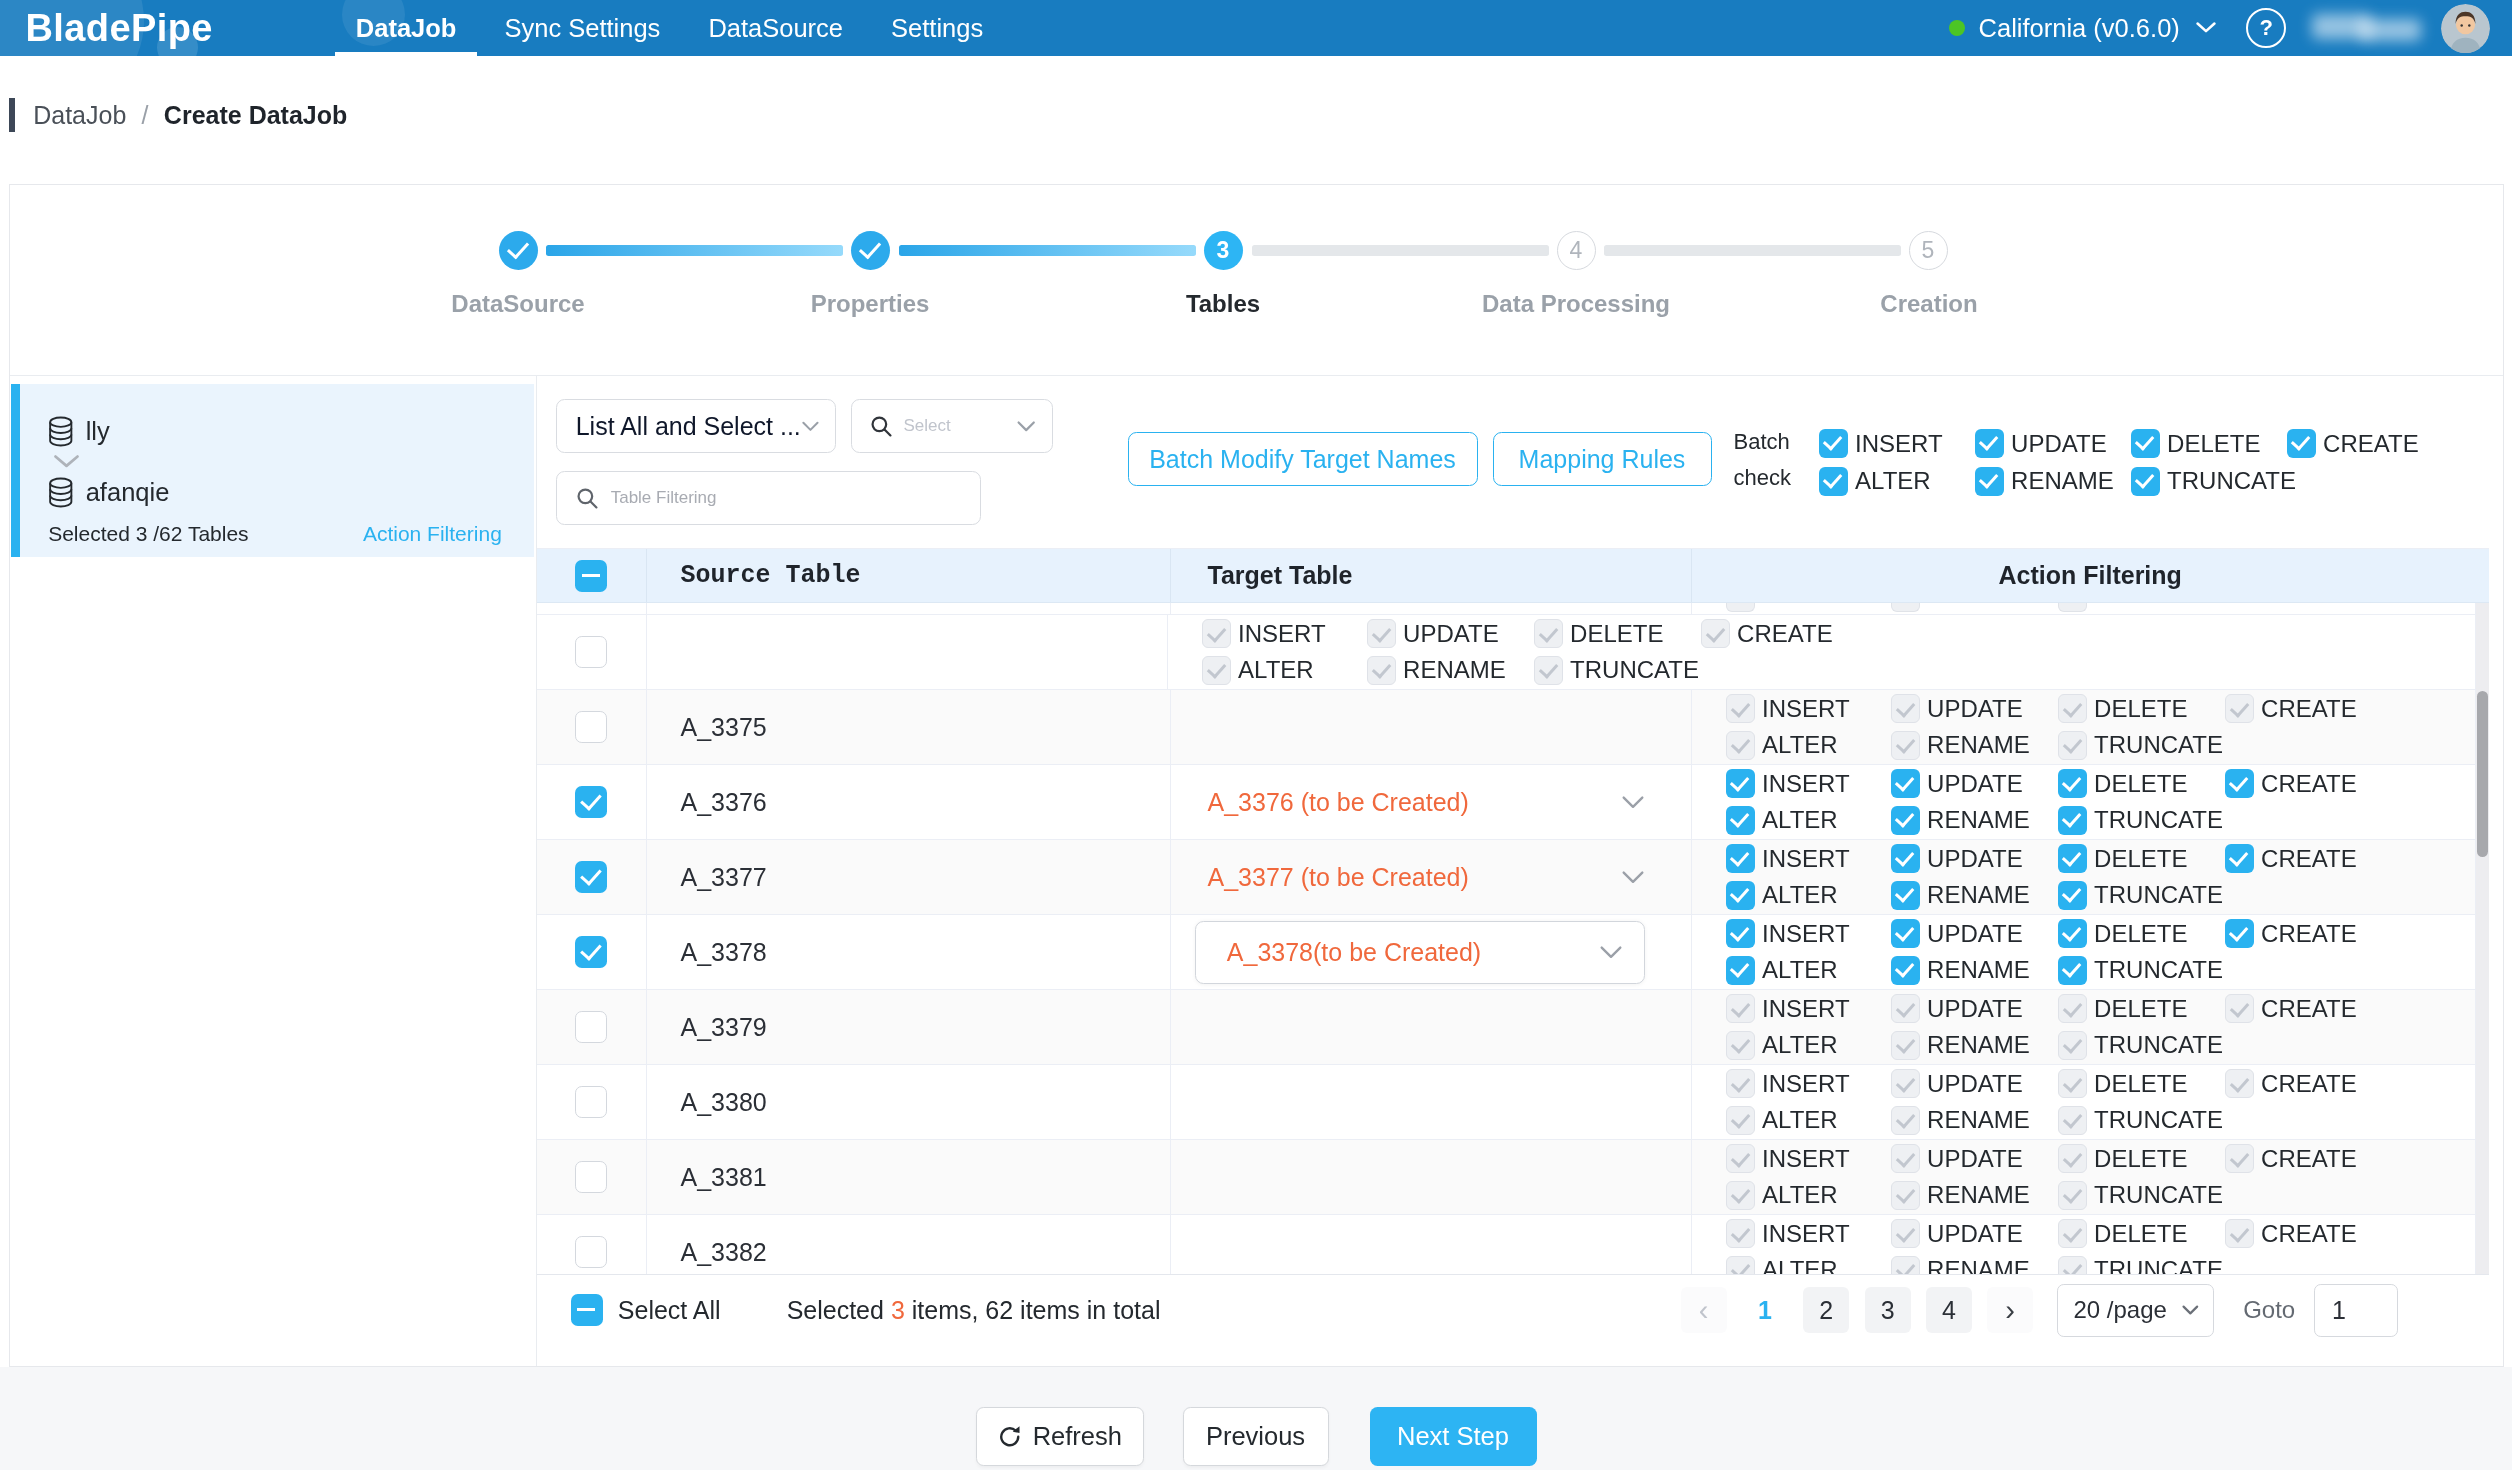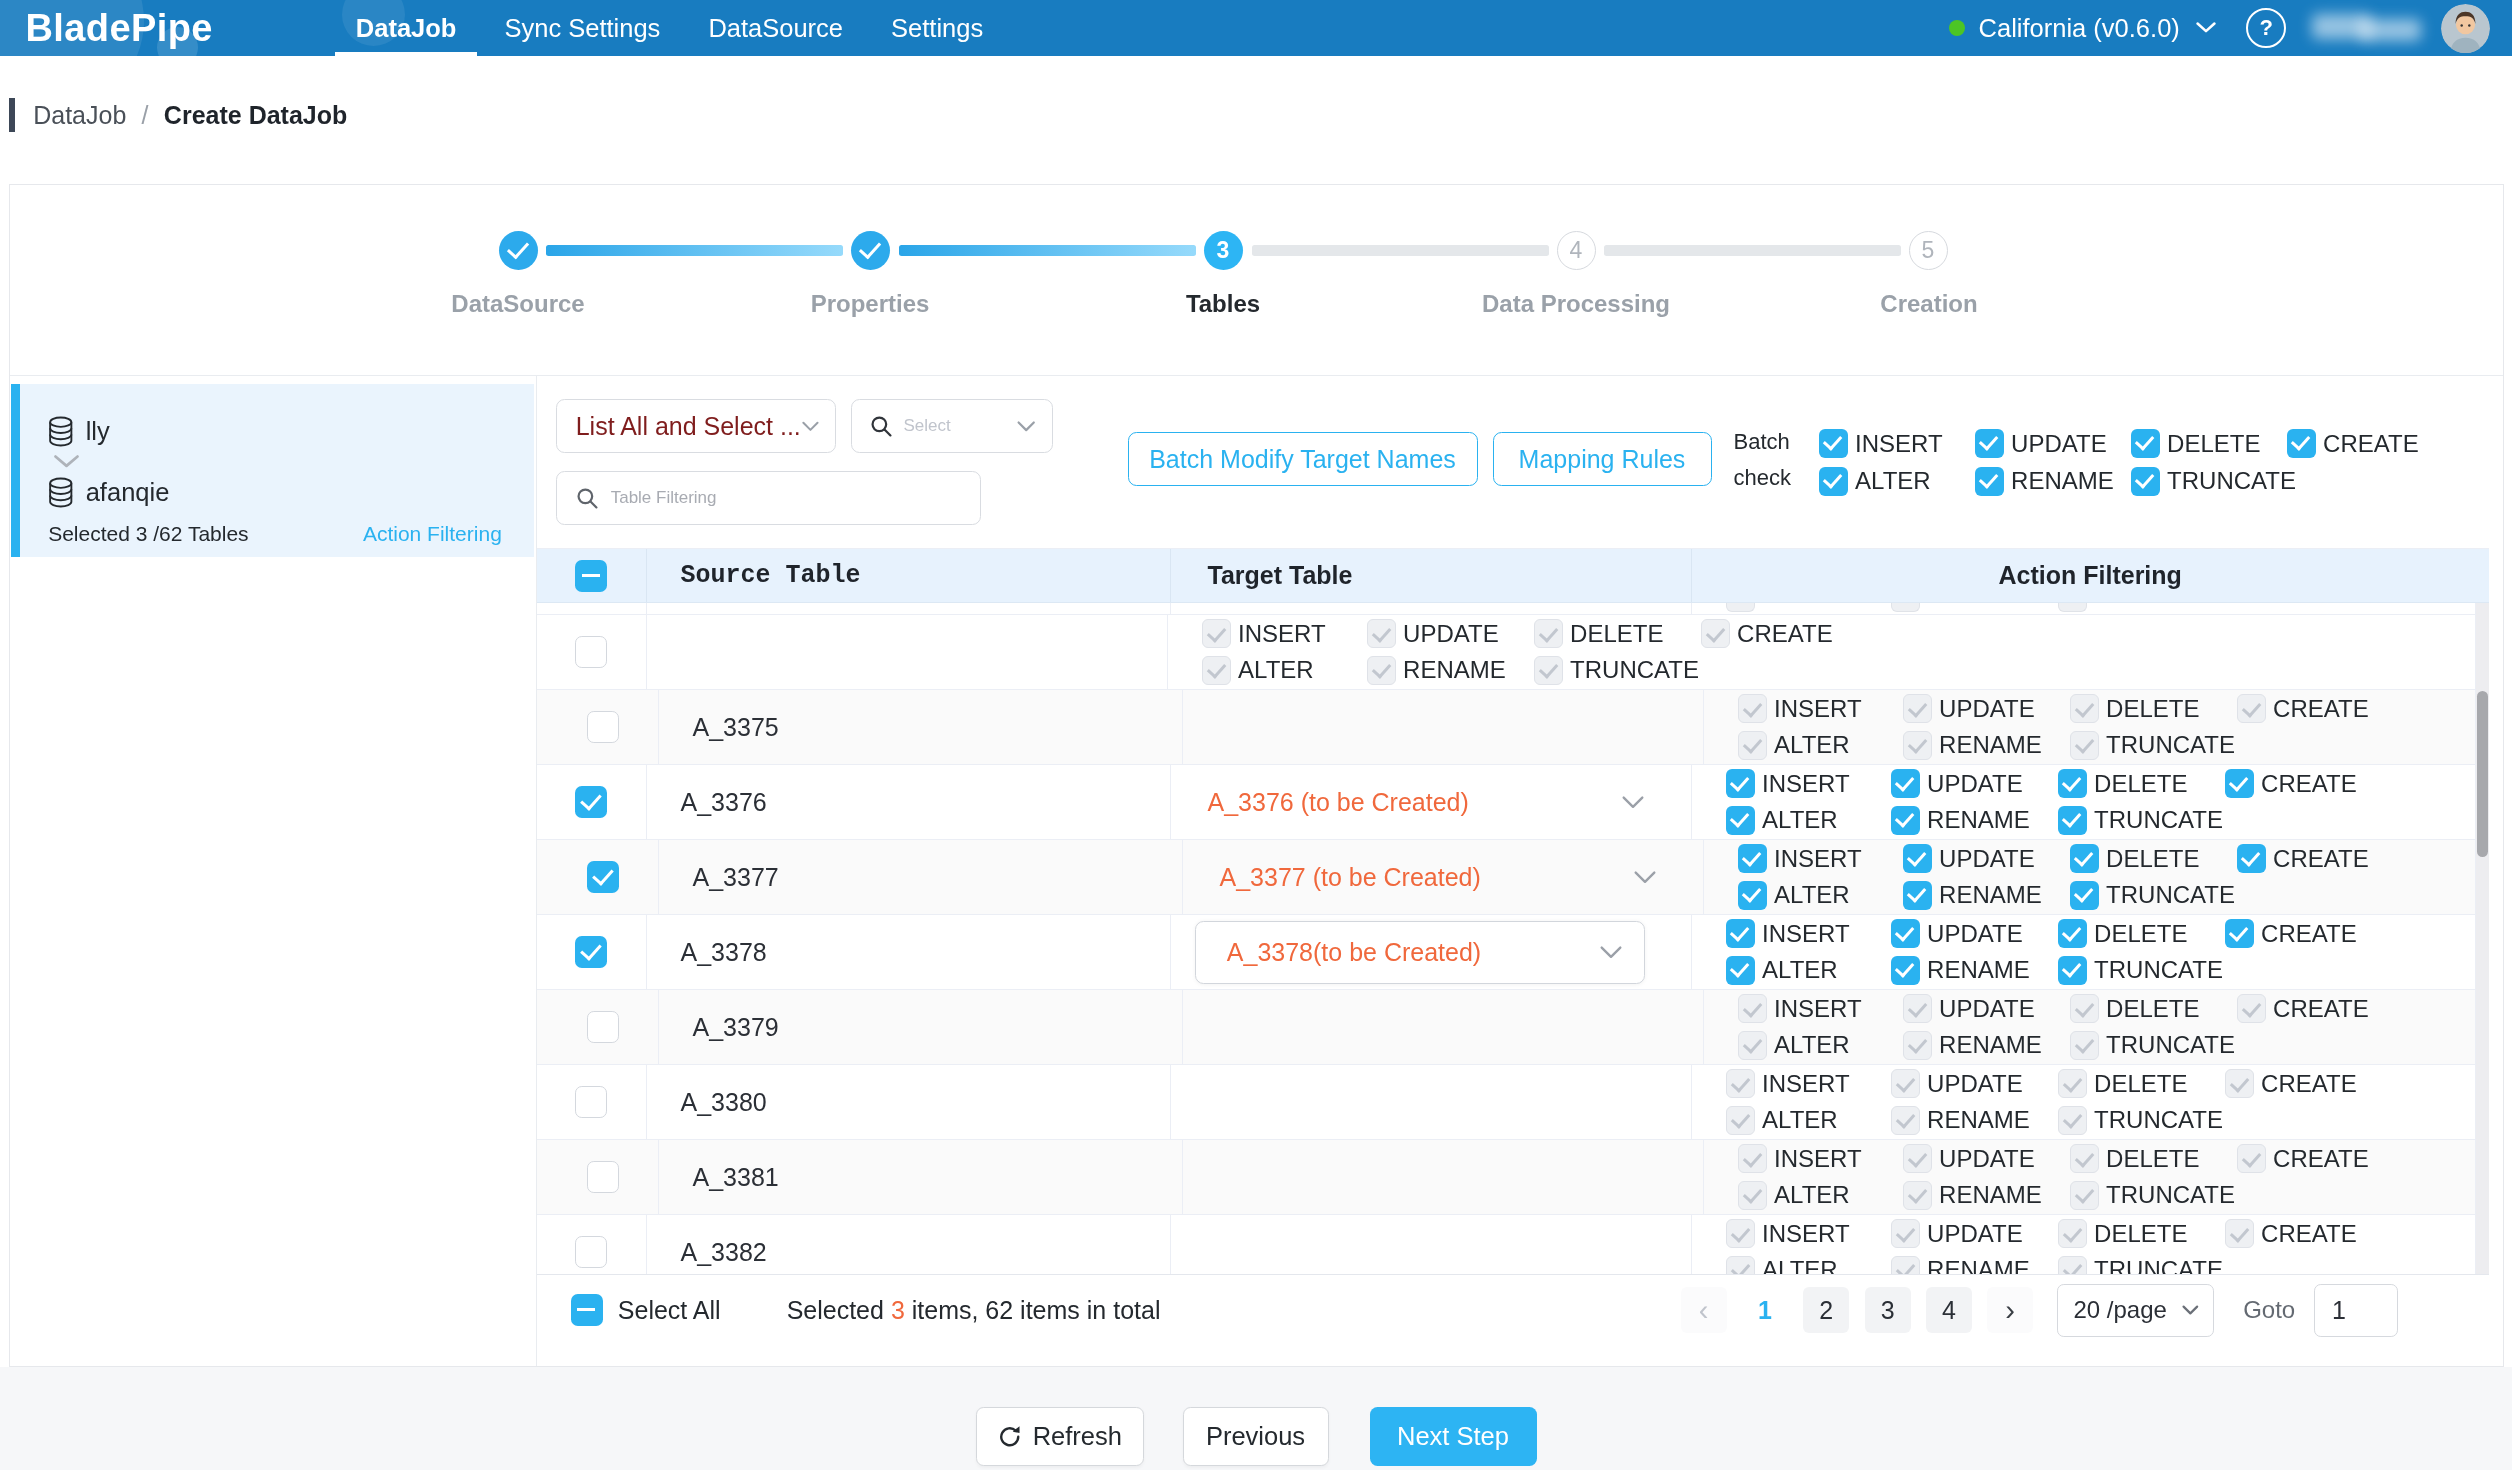--- a/index.html
+++ b/index.html
@@ -58,21 +58,21 @@
   .db-row{display:flex;align-items:center;height:34px;font-size:25.5px;color:#24292e;}
   .db-row svg{margin-right:12px;}
   .chev-row{height:18.7px;margin:5.1px 0 3.4px 3.4px;display:flex;}
   .sel-row{display:flex;align-items:center;justify-content:space-between;margin-top:12px;padding-right:32px;font-size:21px;color:#24292e;}
   .af-link{color:#2ab2f0;cursor:pointer;}
   
   .main{flex:1;display:flex;flex-direction:column;position:relative;}
   .toolbar{position:relative;height:172px;}
   .sel-box{position:absolute;height:54px;border:1.3px solid #d9dce1;border-radius:8.5px;background:#fff;box-sizing:border-box;
     display:flex;align-items:center;padding:0 15.3px 0 18.7px;cursor:pointer;}
-  .sel-box .txt{font-size:25px;color:#7f1d1d;white-space:nowrap;}
+  .sel-box .txt{font-size:25px;color:#0f172a;white-space:nowrap;}
   .sel-box .ph{font-size:17px;color:#c0c4cc;}
   .sel-box .flex{flex:1;}
   .s1{left:19.5px;top:23px;width:280px;}
   .s2{left:314px;top:23px;width:202px;}
   .search-input{left:19.5px;top:95px;width:425px;cursor:text;}
   .btn-outline{position:absolute;height:54px;border:1.7px solid #2ab2f0;border-radius:8.5px;background:#fff;color:#2ab2f0;
     font-size:25px;display:flex;align-items:center;justify-content:center;box-sizing:border-box;cursor:pointer;}
   .b1{left:591px;top:56px;width:350px;}
   .b2{left:956px;top:56px;width:219px;}
   .batch-label{position:absolute;left:1197px;top:48px;font-size:22px;color:#24292e;line-height:36px;}
@@ -95,21 +95,21 @@
   
   .table-area{margin-right:13.6px;position:relative;}
   .thead{display:flex;align-items:center;height:55px;background:#e7f2fd;border-top:0.8px solid #ebeef5;border-bottom:0.8px solid #dce8f4;box-sizing:border-box;}
   .thead .hcell{font-size:25px;font-weight:bold;color:#1f242b;box-sizing:border-box;height:100%;display:flex;align-items:center;border-right:0.8px solid #d9e6f3;}
   .h-check{width:110px;justify-content:center;}
   .h-source{width:524px;padding-left:34px;font-family:Liberation Mono, monospace;}
   .h-target{width:521px;padding-left:37px;}
   .h-actions{flex:1;justify-content:center;border-right:none !important;}
   .tbody{height:671px;overflow:hidden;position:relative;}
   .trow{display:flex;width:1939px;height:75px;border-bottom:0.8px solid #ebeef5;box-sizing:border-box;background:#fff;border-right:0.8px solid #ebeef5;}
-  .trow.stripe{background:#fafafa;padding-left:12px;}
+  .trow.stripe{background:#fafafa;}
   .trow .cell{box-sizing:border-box;height:100%;display:flex;align-items:center;border-right:0.8px solid #ebeef5;}
   .c-check{width:110px;justify-content:center;}
   .c-source{width:524px;padding-left:34px;font-size:25px;color:#2b2f36;}
   .c-target{width:521px;padding:0 46px 0 37px;justify-content:space-between;}
   .c-actions{flex:1;border-right:none !important;}
   .tname{font-size:25px;color:#f0683c;white-space:nowrap;}
   .tsel{margin-left:-12.7px;width:476px;height:63px;border:1.3px solid #d2d6dc;border-radius:8.5px;background:#fff;
     box-shadow:0 0.8px 4.2px rgba(0,0,0,.05);display:flex;align-items:center;justify-content:space-between;
     padding:0 20.4px 0 31px;box-sizing:border-box;cursor:pointer;}
   .acts{display:grid;grid-template-columns:165px 167px 167px auto;row-gap:7.6px;margin-left:34px;align-content:center;}

